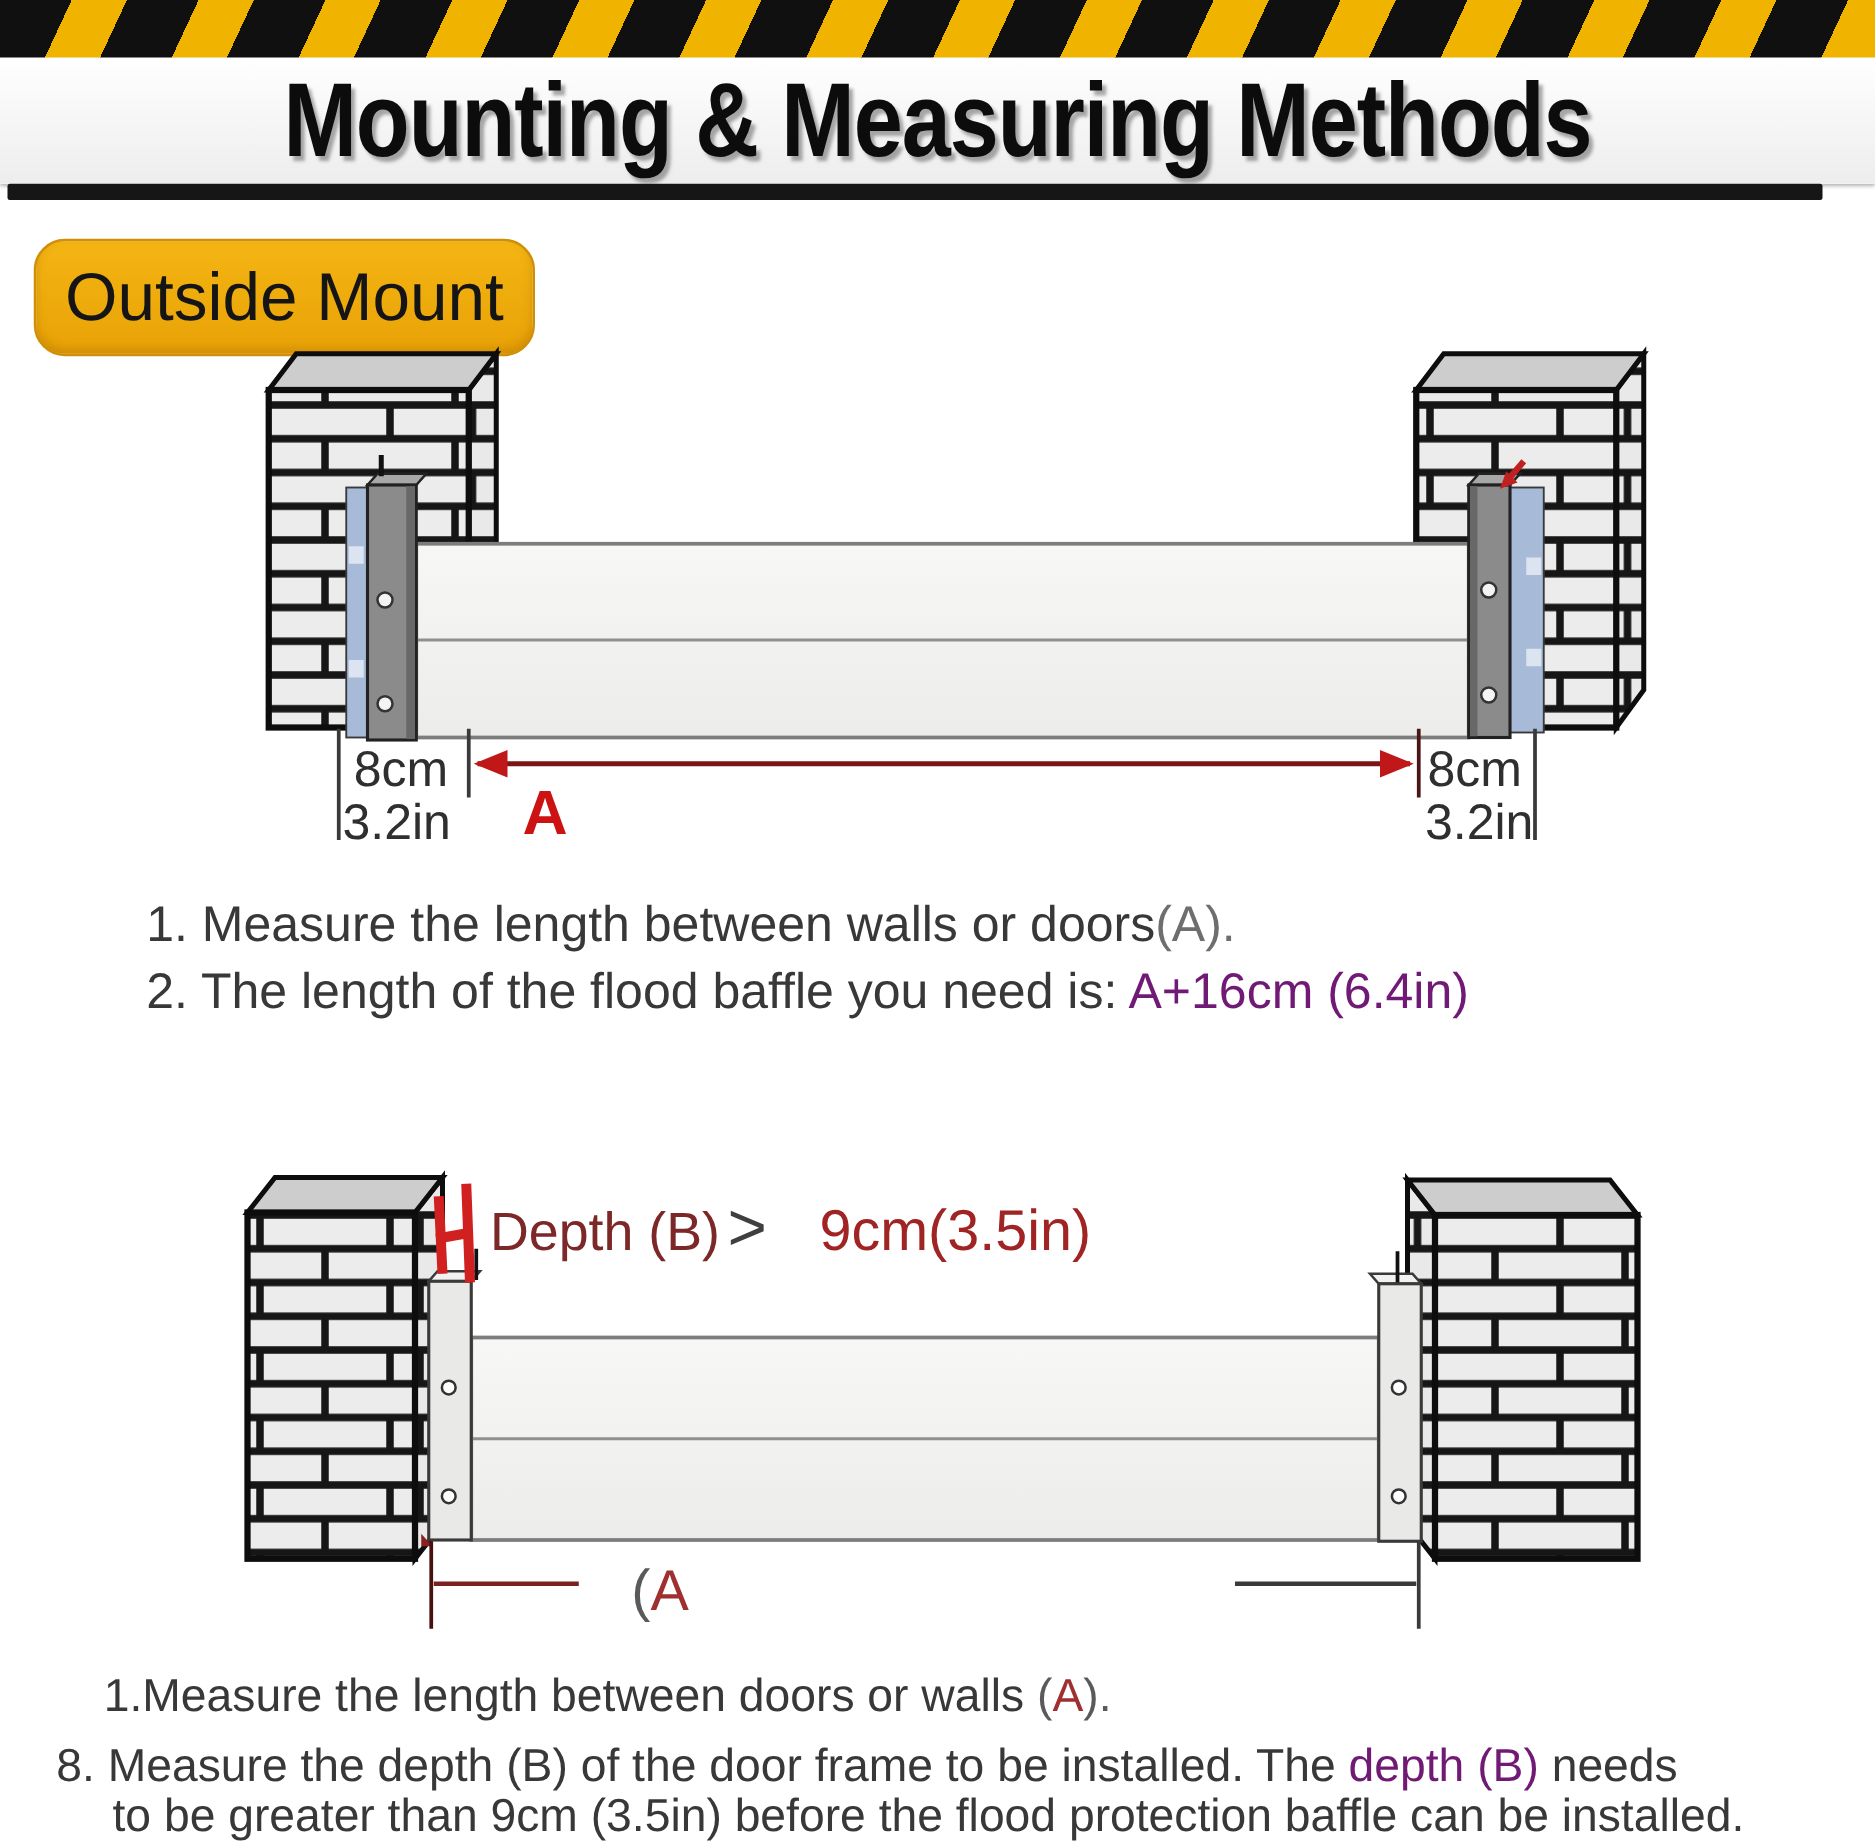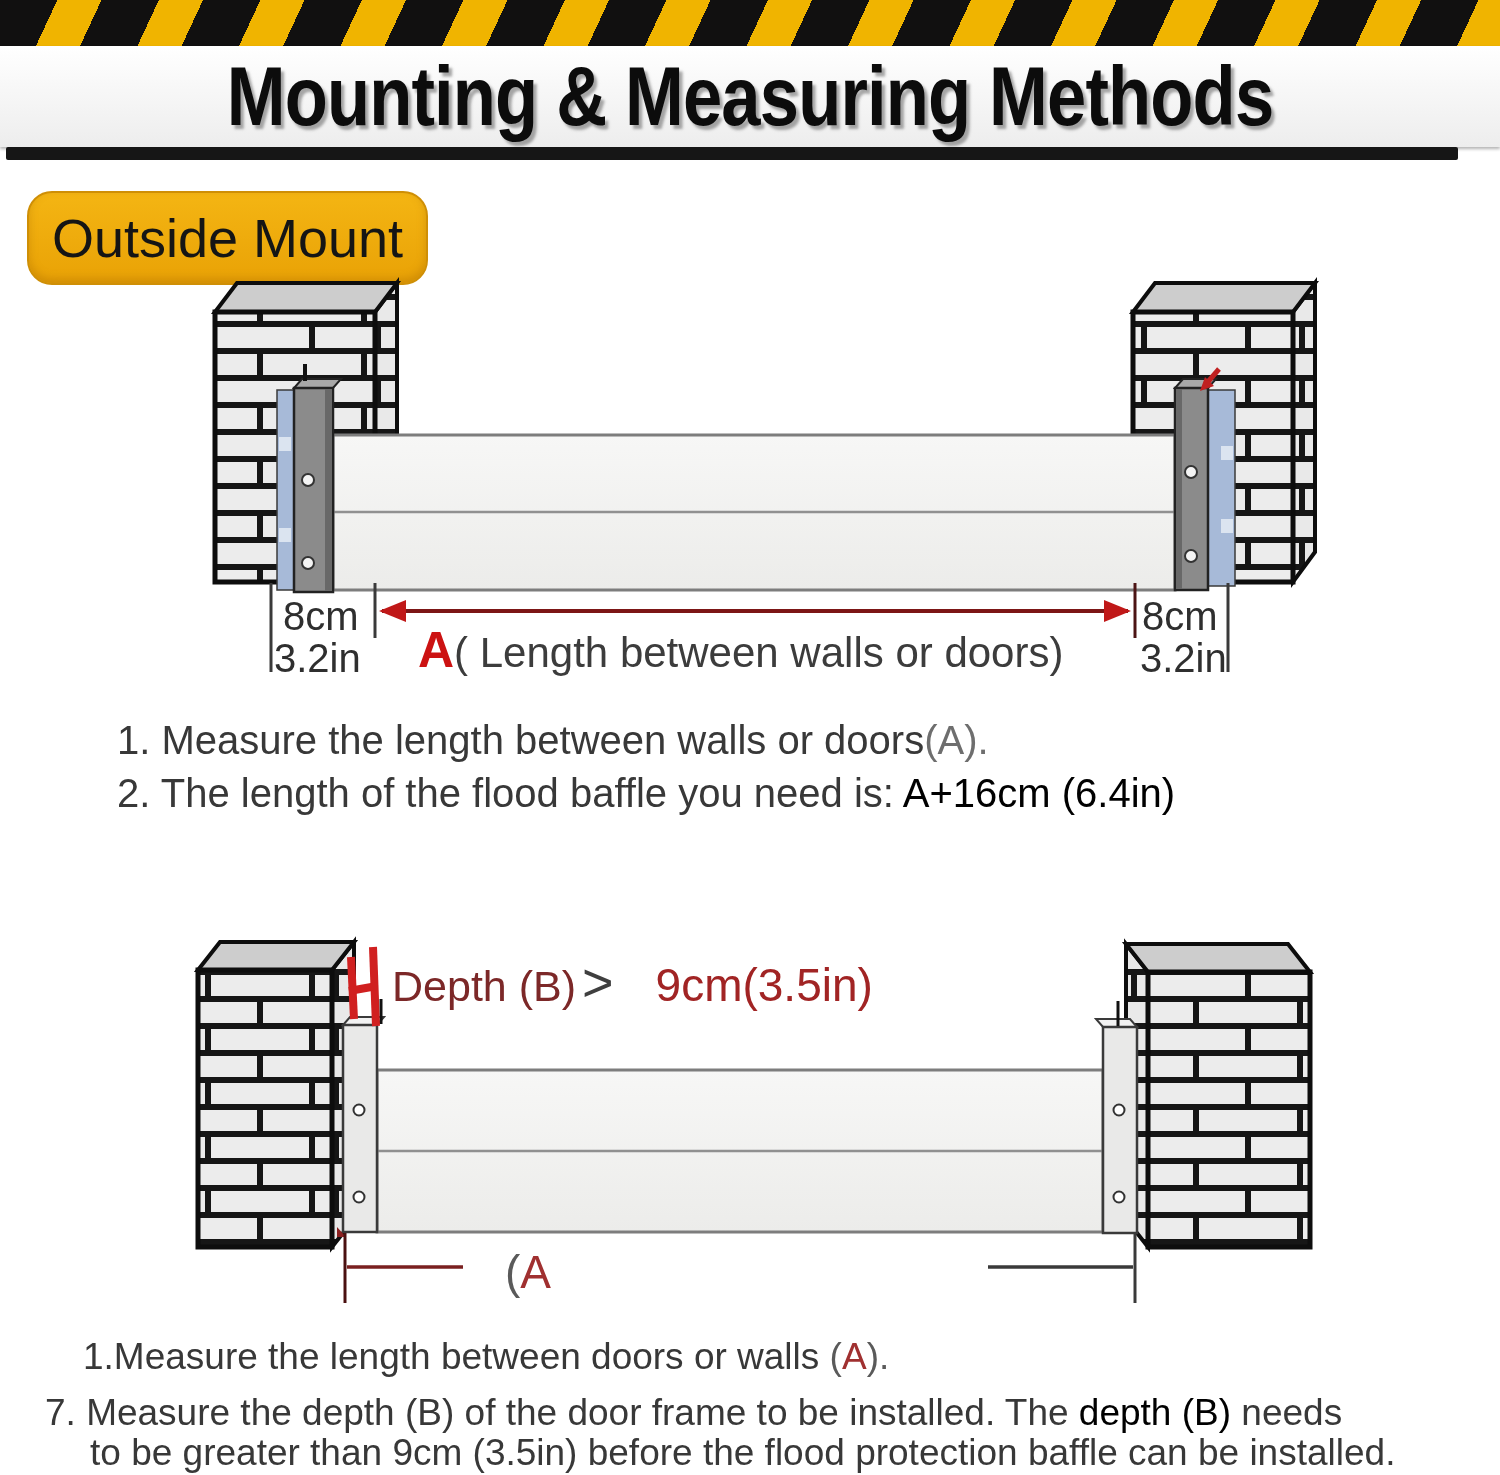--- a/index.html
+++ b/index.html
@@ -23,21 +23,21 @@
   .badge-inside{top:838px;height:92px;}
   
   .lbl{position:absolute;white-space:nowrap;line-height:1.05;color:#3a3a3a;}
   .baseline{display:flex;align-items:baseline;}
   .dimA{color:#cc1212;font-weight:bold;font-size:50px;}
   .dim-rest{font-size:42px;color:#3c3c3c;}
   .tick-txt{font-size:40px;color:#2f2f2f;}
   .note{font-size:40px;color:#383838;}
   .note-sm{font-size:37px;color:#383838;}
   .muted{color:#6e6e6e;}
-  .red{color:#000000;}
+  .red{color:#701a75;}
   .redA{color:#a03030;}
   .paren{color:#5a5a5a;}
   .depth-label{font-size:43px;color:#7c2828;}
   .depth-gt{font-size:54px;color:#3f3f3f;padding:0 6px;}
   .depth-val{font-size:46px;color:#a12424;margin-left:36px;}
   .dim2{font-size:46px;}
   svg{position:absolute;left:0;top:0;}
 </style>
 </head>
 <body>
@@ -186,21 +186,20 @@
     </g>
   </svg>
 
   <div class="lbl tick-txt" style="left:283px;top:595px;">8cm</div>
   <div class="lbl tick-txt" style="left:274px;top:637px;">3.2in</div>
   <div class="lbl tick-txt" style="left:1142px;top:595px;">8cm</div>
   <div class="lbl tick-txt" style="left:1140px;top:637px;">3.2in</div>
 
   <div class="lbl baseline" style="left:418px;top:624px;">
     <span class="dimA">A</span>
-      <span class="dim-rest">( Length between walls or doors)</span>
   </div>
 
   <div class="lbl note" style="left:117px;top:719px;">
     <span>1. Measure the length between walls or doors</span><span class="muted">(A).</span>
   </div>
   <div class="lbl note" style="left:117px;top:772px;">
     <span>2. The length of the flood baffle you need is: </span><span class="red">A+16cm (6.4in)</span>
   </div>
 
   <div class="lbl baseline" style="left:392px;top:954px;">
@@ -211,17 +210,17 @@
 
   <div class="lbl baseline dim2" style="left:505px;top:1248px;">
     <span class="paren">(</span>
       <span class="redA">A</span>
   </div>
 
   <div class="lbl note-sm" style="left:83px;top:1338px;">
     <span>1.Measure the length between doors or walls </span><span class="paren">(</span><span class="redA">A</span><span class="paren">).</span>
   </div>
   <div class="lbl note-sm" style="left:45px;top:1394px;">
-    <span>7. Measure the depth (B) of the door frame to be installed. The </span><span class="red">depth (B)</span><span> needs</span>
+    <span>8. Measure the depth (B) of the door frame to be installed. The </span><span class="red">depth (B)</span><span> needs</span>
   </div>
   <div class="lbl note-sm" style="left:90px;top:1434px;">to be greater than 9cm (3.5in) before the flood protection baffle can be installed.</div>
 
 </div>
 
 </body></html>

